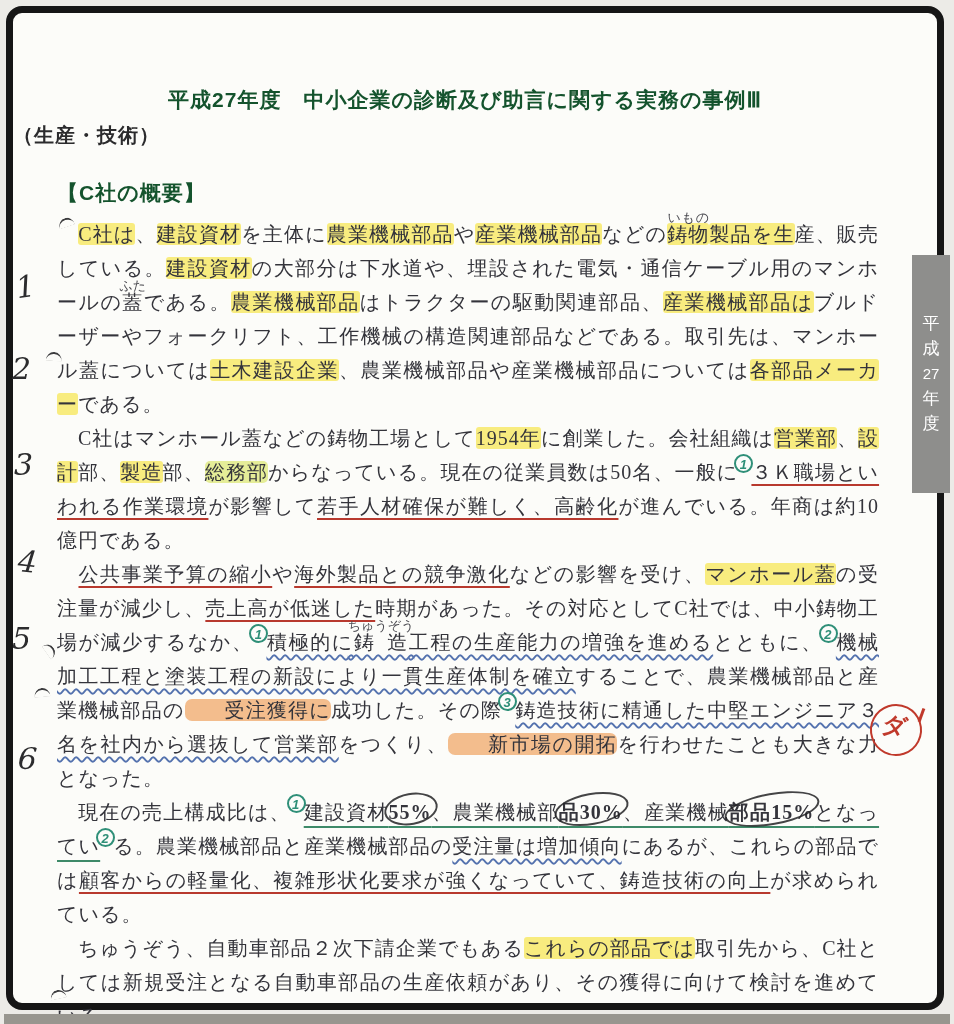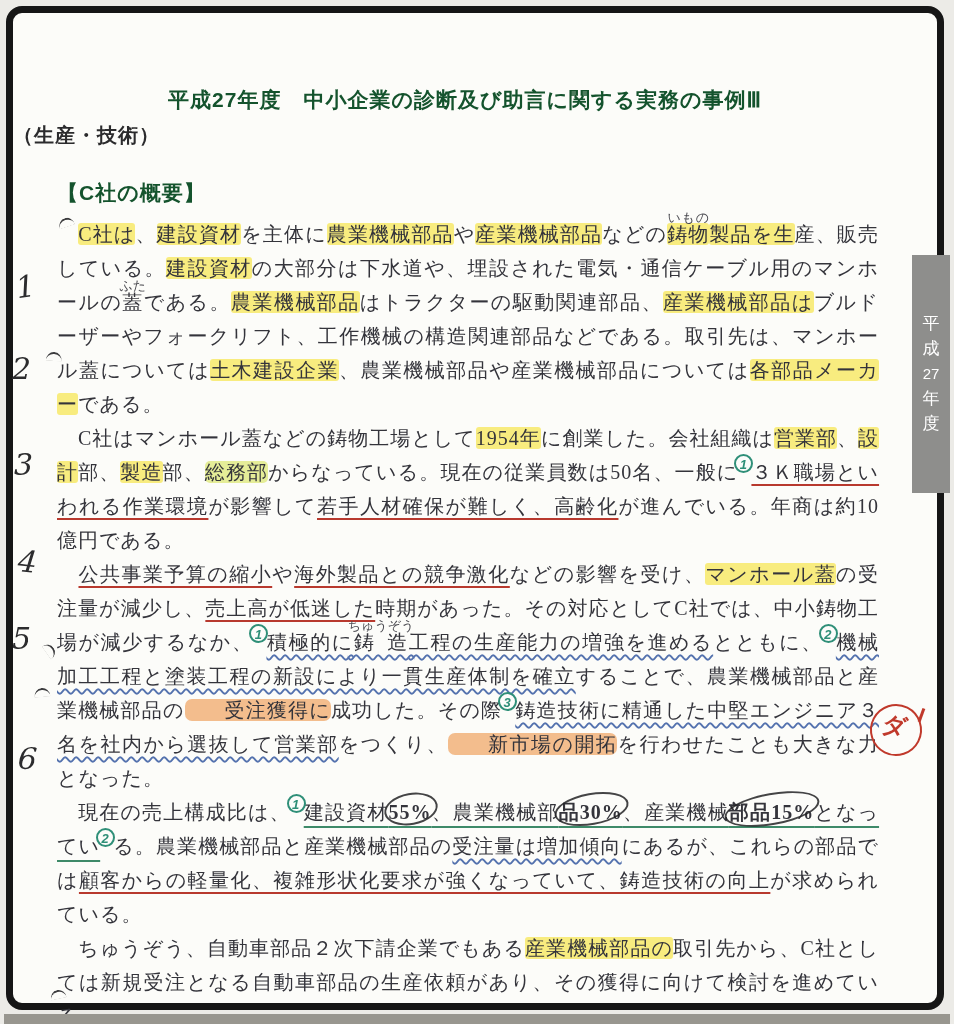--- a/index.html
+++ b/index.html
@@ -65,21 +65,21 @@
 <div class="frame">
   <div class="doc-title">平成27年度　中小企業の診断及び助言に関する実務の事例Ⅲ</div>
   <div class="doc-subtitle">（生産・技術）</div>
   <div class="text-col">
       <section class="section">
         <h2 class="section-heading">【C社の概要】</h2>
         <p><span>　</span><span class="hl-y">C社は</span><span>、</span><span class="hl-y">建設資材</span><span>を主体に</span><span class="hl-y">農業機械部品</span><span>や</span><span class="hl-y">産業機械部品</span><span>などの</span><ruby class="hl-y">鋳物<rt>いもの</rt></ruby><span class="hl-y">製品を生</span><span>産、販売している。</span><span class="hl-y">建設資材</span><span>の大部分は下水道や、埋設された電気・通信ケーブル用のマンホールの</span><ruby>蓋<rt>ふた</rt></ruby><span>である。</span><span class="hl-y">農業機械部品</span><span>はトラクターの駆動関連部品、</span><span class="hl-y">産業機械部品は</span><span>ブルドーザーやフォークリフト、工作機械の構造関連部品などである。取引先は、マンホール蓋については</span><span class="hl-y">土木建設企業</span><span>、農業機械部品や産業機械部品については</span><span class="hl-y">各部品メーカー</span><span>である。</span></p>
         <p><span>　C社はマンホール蓋などの鋳物工場として</span><span class="hl-y">1954年</span><span>に創業した。会社組織は</span><span class="hl-y">営業部</span><span>、</span><span class="hl-y">設計</span><span>部、</span><span class="hl-y">製造</span><span>部、</span><span class="hl-g">総務部</span><span>からなっている。現在の従業員数は50名、一般に</span><span class="gnum">1</span><span class="ul-r">３Ｋ職場といわれる作業環境</span><span>が影響して</span><span class="ul-r">若手人材確保が難しく、高齢化</span><span>が進んでいる。年商は約10億円である。</span></p>
         <p><span>　</span><span class="ul-r">公共事業予算の縮小</span><span>や</span><span class="ul-r">海外製品との競争激化</span><span>などの影響を受け、</span><span class="hl-y">マンホール蓋</span><span>の受注量が減少し、</span><span class="ul-r">売上高が低迷した</span><span>時期があった。その対応としてC社では、中小鋳物工場が減少するなか、</span><span class="gnum">1</span><span class="ul-b">積極的に</span><ruby class="ul-b">鋳造<rt>ちゅうぞう</rt></ruby><span class="ul-b">工程の生産能力の増強を進める</span><span>とともに、</span><span class="gnum">2</span><span class="ul-b">機械加工工程と塗装工程の新設により一貫生産体制を確立</span><span>することで、農業機械部品と産業機械部品の</span><span class="hl-o">受注獲得に</span><span>成功した。その際</span><span class="gnum">3</span><span class="ul-b">鋳造技術に精通した中堅エンジニア３名を社内から選抜して営業部</span><span>をつくり、</span><span class="hl-o">新市場の開拓</span><span>を行わせたことも大きな力となった。</span></p>
         <p><span>　現在の売上構成比は、</span><span class="gnum">1</span><span class="ul-g">建設資材</span><span class="ul-g oval">55%</span><span class="ul-g">、農業機械部</span><span class="ul-g oval">品30%</span><span class="ul-g">、産業機械</span><span class="ul-g oval">部品15%</span><span class="ul-g">となってい</span><span class="gnum">2</span><span>る。農業機械部品と産業機械部品の</span><span class="ul-b">受注量は増加傾向</span><span>にあるが、これらの部品では</span><span class="ul-r">顧客からの軽量化、複雑形状化要求が強くなっていて、鋳造技術の向上</span><span>が求められている。</span></p>
-        <p><span>　ちゅうぞう、自動車部品２次下請企業でもある</span><span class="hl-y">産業機械部品の</span><span>取引先から、C社としては新規受注となる自動車部品の生産依頼があり、その獲得に向けて検討を進めている。</span></p>
+        <p><span>　ちゅうぞう、自動車部品２次下請企業でもある</span><span class="hl-y">これらの部品では</span><span>取引先から、C社としては新規受注となる自動車部品の生産依頼があり、その獲得に向けて検討を進めている。</span></p>
       </section>
     </div>
 </div>
 
 <div class="side-tab">
     <span>平</span>
     <span>成</span>
     <span class="tcy">27</span>
     <span>年</span>
     <span>度</span>

